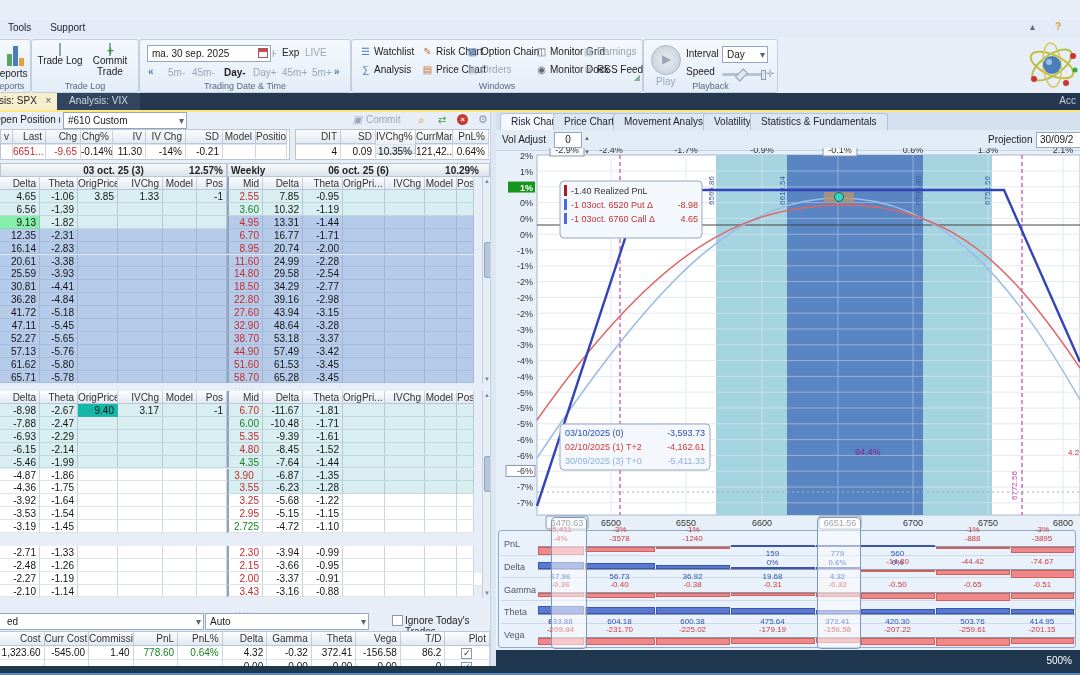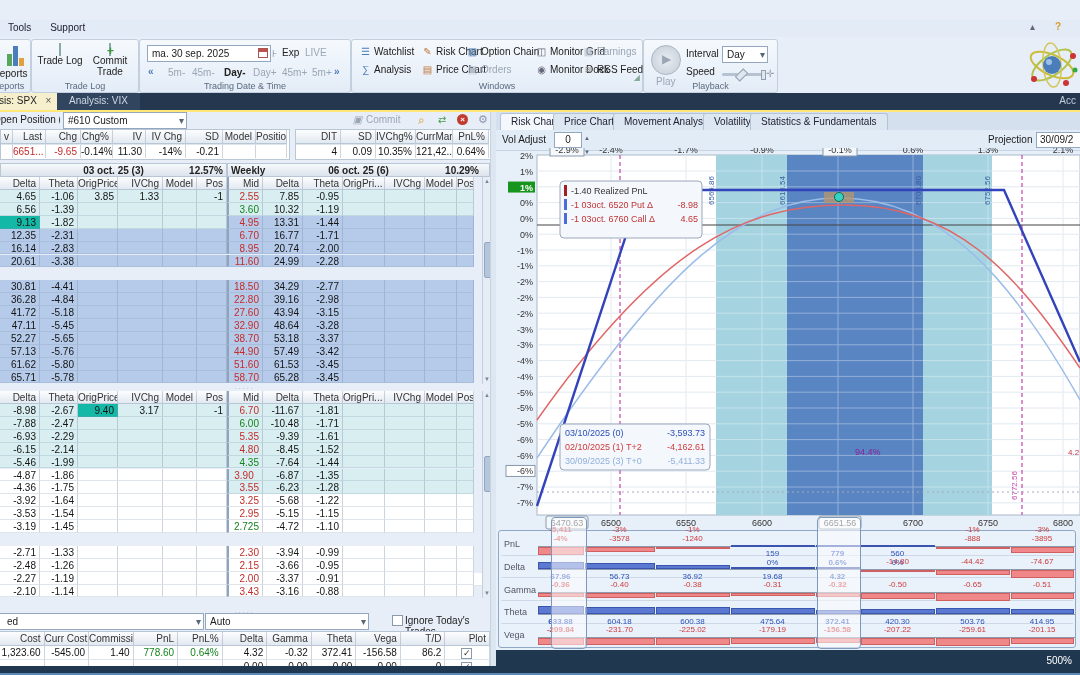--- a/index.html
+++ b/index.html
@@ -225,21 +225,21 @@
         <div class="thead-cell" style="left: 222px; top: 0px; width: 33px; height: 14px;">Model</div>
         <div class="tcell" style="left: 222px; top: 14px; width: 33px; height: 14px; border-top: 1px solid rgb(221, 229, 238);"></div>
         <div class="thead-cell" style="left: 255px; top: 0px; width: 31px; height: 14px;">Position</div>
         <div class="tcell" style="left: 255px; top: 14px; width: 31px; height: 14px; border-top: 1px solid rgb(221, 229, 238);"></div>
       </div>
     <div id="summary2" class="abs" style="left:295px;top:17px;width:195px;height:29px;background:#fff;border:1px solid #b9c6d6;">
         <div class="thead-cell" style="left: 0px; top: 0px; width: 45px; height: 14px;">DIT</div>
         <div class="tcell" style="left: 0px; top: 14px; width: 45px; height: 14px; border-top: 1px solid rgb(221, 229, 238);">4</div>
         <div class="thead-cell" style="left: 45px; top: 0px; width: 35px; height: 14px;">SD</div>
         <div class="tcell" style="left: 45px; top: 14px; width: 35px; height: 14px; border-top: 1px solid rgb(221, 229, 238);">0.09</div>
-        <div class="thead-cell" style="left: 80px; top: 0px; width: 40px; height: 14px;">IVChg%</div>
+        <div class="thead-cell" style="left: 80px; top: 0px; width: 40px; height: 24px;">IVChg%</div>
         <div class="tcell" style="left: 80px; top: 14px; width: 40px; height: 14px; border-top: 1px solid rgb(221, 229, 238);">10.35%</div>
         <div class="thead-cell" style="left: 120px; top: 0px; width: 37px; height: 14px;">CurrMar...</div>
         <div class="tcell" style="left: 120px; top: 14px; width: 37px; height: 14px; border-top: 1px solid rgb(221, 229, 238);">121,42...</div>
         <div class="thead-cell" style="left: 157px; top: 0px; width: 36px; height: 14px;">PnL%</div>
         <div class="tcell" style="left: 157px; top: 14px; width: 36px; height: 14px; border-top: 1px solid rgb(221, 229, 238);">0.64%</div>
       </div>
     <div class="grip" style="top:48px;">∙∙∙∙∙</div>
 
     <div id="calls-table" class="abs" style="left: 0px; top: 51px; width: 490px; height: 220.5px;">
         <div class="exp-header" style="left: 0px; top: 0px; width: 227px; height: 14px;">
@@ -288,21 +288,21 @@
           <div class="tcell" style="left: 197px; top: 0px; width: 30px; background: rgb(216, 238, 240); border-bottom: 1px solid rgba(130, 150, 175, 0.25);"></div>
           <div class="tcell green" style="left: 227px; top: 0px; width: 36px; background: rgb(216, 238, 240); border-bottom: 1px solid rgba(130, 150, 175, 0.25); border-left: 2px solid rgb(143, 163, 189);">3.60</div>
           <div class="tcell" style="left: 263px; top: 0px; width: 40px; background: rgb(216, 238, 240); border-bottom: 1px solid rgba(130, 150, 175, 0.25);">10.32</div>
           <div class="tcell" style="left: 303px; top: 0px; width: 40px; background: rgb(216, 238, 240); border-bottom: 1px solid rgba(130, 150, 175, 0.25);">-1.19</div>
           <div class="tcell" style="left: 343px; top: 0px; width: 42px; background: rgb(216, 238, 240); border-bottom: 1px solid rgba(130, 150, 175, 0.25);"></div>
           <div class="tcell" style="left: 385px; top: 0px; width: 40px; background: rgb(216, 238, 240); border-bottom: 1px solid rgba(130, 150, 175, 0.25);"></div>
           <div class="tcell" style="left: 425px; top: 0px; width: 32px; background: rgb(216, 238, 240); border-bottom: 1px solid rgba(130, 150, 175, 0.25);"></div>
           <div class="tcell" style="left: 457px; top: 0px; width: 17px; background: rgb(216, 238, 240); border-bottom: 1px solid rgba(130, 150, 175, 0.25);"></div>
         </div>
         <div style="position: absolute; left: 0px; top: 52.8px; width: 482px; height: 12.9px;">
-          <div class="tcell" style="left: 0px; top: 0px; width: 40px; background: #14b8a6; border-bottom: 1px solid rgba(130, 150, 175, 0.25);">9.13</div>
+          <div class="tcell" style="left: 0px; top: 0px; width: 40px; background: #86efac; border-bottom: 1px solid rgba(130, 150, 175, 0.25);">9.13</div>
           <div class="tcell" style="left: 40px; top: 0px; width: 38px; background: rgb(216, 238, 240); border-bottom: 1px solid rgba(130, 150, 175, 0.25);">-1.82</div>
           <div class="tcell" style="left: 78px; top: 0px; width: 40px; background: rgb(216, 238, 240); border-bottom: 1px solid rgba(130, 150, 175, 0.25);"></div>
           <div class="tcell" style="left: 118px; top: 0px; width: 45px; background: rgb(216, 238, 240); border-bottom: 1px solid rgba(130, 150, 175, 0.25);"></div>
           <div class="tcell" style="left: 163px; top: 0px; width: 34px; background: rgb(216, 238, 240); border-bottom: 1px solid rgba(130, 150, 175, 0.25);"></div>
           <div class="tcell" style="left: 197px; top: 0px; width: 30px; background: rgb(216, 238, 240); border-bottom: 1px solid rgba(130, 150, 175, 0.25);"></div>
           <div class="tcell red" style="left: 227px; top: 0px; width: 36px; background: rgb(181, 203, 233); border-bottom: 1px solid rgba(130, 150, 175, 0.25); border-left: 2px solid rgb(143, 163, 189);">4.95</div>
           <div class="tcell" style="left: 263px; top: 0px; width: 40px; background: rgb(181, 203, 233); border-bottom: 1px solid rgba(130, 150, 175, 0.25);">13.31</div>
           <div class="tcell" style="left: 303px; top: 0px; width: 40px; background: rgb(181, 203, 233); border-bottom: 1px solid rgba(130, 150, 175, 0.25);">-1.44</div>
           <div class="tcell" style="left: 343px; top: 0px; width: 42px; background: rgb(181, 203, 233); border-bottom: 1px solid rgba(130, 150, 175, 0.25);"></div>
           <div class="tcell" style="left: 385px; top: 0px; width: 40px; background: rgb(181, 203, 233); border-bottom: 1px solid rgba(130, 150, 175, 0.25);"></div>
@@ -342,20 +342,35 @@
         <div style="position: absolute; left: 0px; top: 91.5px; width: 482px; height: 12.9px;">
           <div class="tcell" style="left: 0px; top: 0px; width: 40px; background: rgb(181, 203, 233); border-bottom: 1px solid rgba(130, 150, 175, 0.25);">20.61</div>
           <div class="tcell" style="left: 40px; top: 0px; width: 38px; background: rgb(181, 203, 233); border-bottom: 1px solid rgba(130, 150, 175, 0.25);">-3.38</div>
           <div class="tcell" style="left: 78px; top: 0px; width: 40px; background: rgb(181, 203, 233); border-bottom: 1px solid rgba(130, 150, 175, 0.25);"></div>
           <div class="tcell" style="left: 118px; top: 0px; width: 45px; background: rgb(181, 203, 233); border-bottom: 1px solid rgba(130, 150, 175, 0.25);"></div>
           <div class="tcell" style="left: 163px; top: 0px; width: 34px; background: rgb(181, 203, 233); border-bottom: 1px solid rgba(130, 150, 175, 0.25);"></div>
           <div class="tcell" style="left: 197px; top: 0px; width: 30px; background: rgb(181, 203, 233); border-bottom: 1px solid rgba(130, 150, 175, 0.25);"></div>
           <div class="tcell red" style="left: 227px; top: 0px; width: 36px; background: rgb(181, 203, 233); border-bottom: 1px solid rgba(130, 150, 175, 0.25); border-left: 2px solid rgb(143, 163, 189);">11.60</div>
           <div class="tcell" style="left: 263px; top: 0px; width: 40px; background: rgb(181, 203, 233); border-bottom: 1px solid rgba(130, 150, 175, 0.25);">24.99</div>
           <div class="tcell" style="left: 303px; top: 0px; width: 40px; background: rgb(181, 203, 233); border-bottom: 1px solid rgba(130, 150, 175, 0.25);">-2.28</div>
+          <div class="tcell" style="left: 343px; top: 0px; width: 42px; background: rgb(181, 203, 233); border-bottom: 1px solid rgba(130, 150, 175, 0.25);"></div>
+          <div class="tcell" style="left: 385px; top: 0px; width: 40px; background: rgb(181, 203, 233); border-bottom: 1px solid rgba(130, 150, 175, 0.25);"></div>
+          <div class="tcell" style="left: 425px; top: 0px; width: 32px; background: rgb(181, 203, 233); border-bottom: 1px solid rgba(130, 150, 175, 0.25);"></div>
+          <div class="tcell" style="left: 457px; top: 0px; width: 17px; background: rgb(181, 203, 233); border-bottom: 1px solid rgba(130, 150, 175, 0.25);"></div>
+        </div>
+        <div style="position: absolute; left: 0px; top: 104.4px; width: 482px; height: 12.9px;">
+          <div class="tcell" style="left: 0px; top: 0px; width: 40px; background: rgb(181, 203, 233); border-bottom: 1px solid rgba(130, 150, 175, 0.25);">25.59</div>
+          <div class="tcell" style="left: 40px; top: 0px; width: 38px; background: rgb(181, 203, 233); border-bottom: 1px solid rgba(130, 150, 175, 0.25);">-3.93</div>
+          <div class="tcell" style="left: 78px; top: 0px; width: 40px; background: rgb(181, 203, 233); border-bottom: 1px solid rgba(130, 150, 175, 0.25);"></div>
+          <div class="tcell" style="left: 118px; top: 0px; width: 45px; background: rgb(181, 203, 233); border-bottom: 1px solid rgba(130, 150, 175, 0.25);"></div>
+          <div class="tcell" style="left: 163px; top: 0px; width: 34px; background: rgb(181, 203, 233); border-bottom: 1px solid rgba(130, 150, 175, 0.25);"></div>
+          <div class="tcell" style="left: 197px; top: 0px; width: 30px; background: rgb(181, 203, 233); border-bottom: 1px solid rgba(130, 150, 175, 0.25);"></div>
+          <div class="tcell red" style="left: 227px; top: 0px; width: 36px; background: rgb(181, 203, 233); border-bottom: 1px solid rgba(130, 150, 175, 0.25); border-left: 2px solid rgb(143, 163, 189);">14.80</div>
+          <div class="tcell" style="left: 263px; top: 0px; width: 40px; background: rgb(181, 203, 233); border-bottom: 1px solid rgba(130, 150, 175, 0.25);">29.58</div>
+          <div class="tcell" style="left: 303px; top: 0px; width: 40px; background: rgb(181, 203, 233); border-bottom: 1px solid rgba(130, 150, 175, 0.25);">-2.54</div>
           <div class="tcell" style="left: 343px; top: 0px; width: 42px; background: rgb(181, 203, 233); border-bottom: 1px solid rgba(130, 150, 175, 0.25);"></div>
           <div class="tcell" style="left: 385px; top: 0px; width: 40px; background: rgb(181, 203, 233); border-bottom: 1px solid rgba(130, 150, 175, 0.25);"></div>
           <div class="tcell" style="left: 425px; top: 0px; width: 32px; background: rgb(181, 203, 233); border-bottom: 1px solid rgba(130, 150, 175, 0.25);"></div>
           <div class="tcell" style="left: 457px; top: 0px; width: 17px; background: rgb(181, 203, 233); border-bottom: 1px solid rgba(130, 150, 175, 0.25);"></div>
         </div>
         <div style="position: absolute; left: 0px; top: 117.3px; width: 482px; height: 12.9px;">
           <div class="tcell" style="left: 0px; top: 0px; width: 40px; background: rgb(181, 203, 233); border-bottom: 1px solid rgba(130, 150, 175, 0.25);">30.81</div>
           <div class="tcell" style="left: 40px; top: 0px; width: 38px; background: rgb(181, 203, 233); border-bottom: 1px solid rgba(130, 150, 175, 0.25);">-4.41</div>
           <div class="tcell" style="left: 78px; top: 0px; width: 40px; background: rgb(181, 203, 233); border-bottom: 1px solid rgba(130, 150, 175, 0.25);"></div>
           <div class="tcell" style="left: 118px; top: 0px; width: 45px; background: rgb(181, 203, 233); border-bottom: 1px solid rgba(130, 150, 175, 0.25);"></div>

